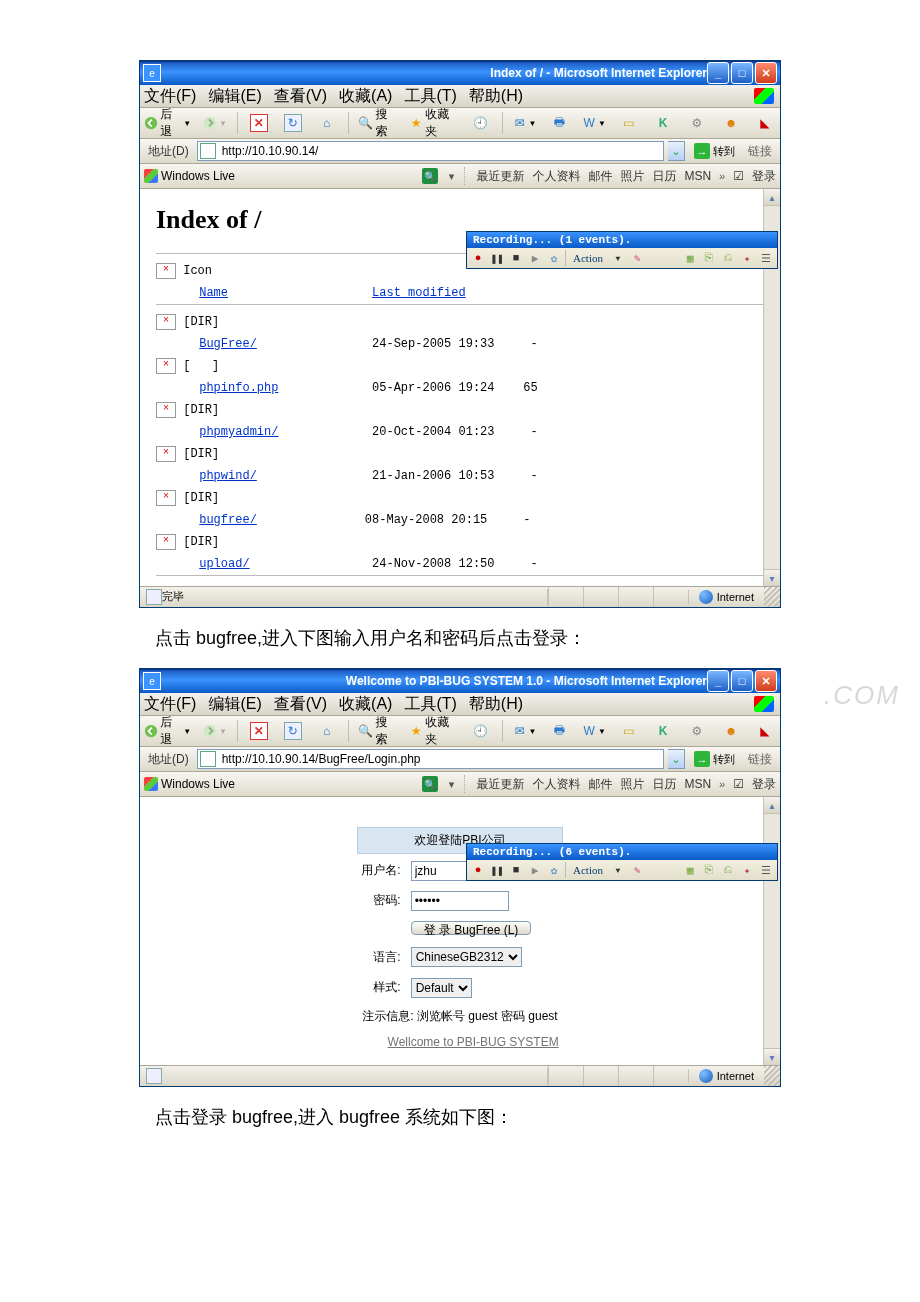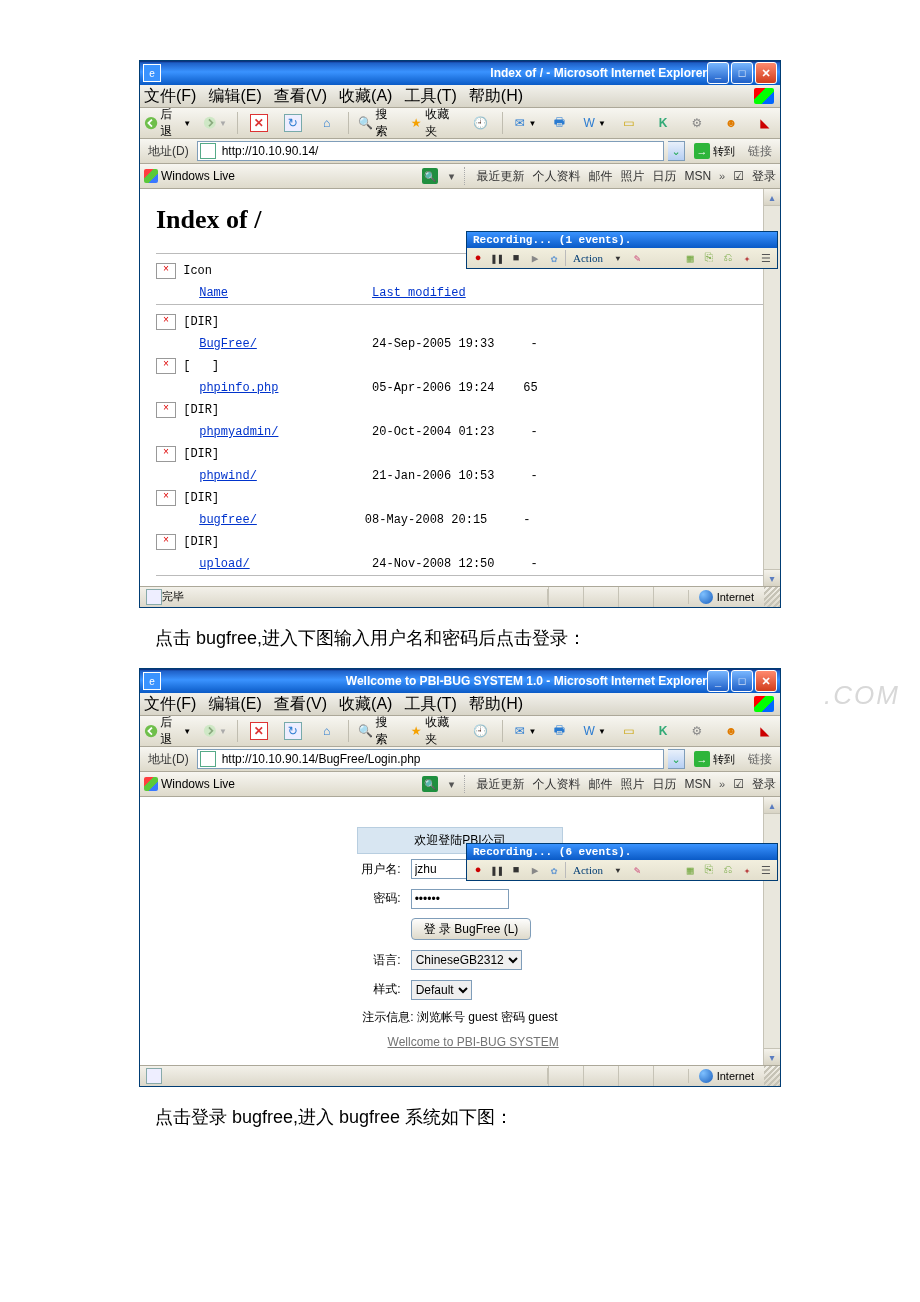--- a/index.html
+++ b/index.html
@@ -84,21 +84,21 @@
   .rec-label{color:#003c74;font-family:Tahoma;font-size:11px;padding:0 4px;}
   .rec-right{margin-left:auto;display:flex;gap:3px;}
 
   
   .login-wrap{display:flex;justify-content:center;padding:28px 0 10px 0; background:#fff; min-height:230px;}
   .login-tbl{font-size:12px;}
   .login-tbl td{padding:3px 4px; text-align:right;}
   .login-tbl td.val{text-align:left;}
   .login-title{background:#d8e6f2;text-align:center !important;font-size:12px;border:1px solid #b8cee0;}
   .txt-in{width:140px;height:18px;border:1px solid #7f9db9;font-size:12px;padding:0 3px;}
-  .login-btn{height:22px;padding:0 12px;border:1px solid #7f9db9;background:linear-gradient(to bottom,#fdfdfc,#dedacb);border-radius:4px;font-size:12px;}
+  .login-btn{height:14px;padding:0 12px;border:1px solid #7f9db9;background:linear-gradient(to bottom,#fdfdfc,#dedacb);border-radius:4px;font-size:12px;}
   .sel{height:20px;border:1px solid #7f9db9;font-size:12px;}
   .login-link{text-align:center;margin-top:6px;}
   .login-link a{color:#737373;text-decoration:underline;font-size:12px;}
 
   
   .wm{position:absolute; right:20px; top:12px; font-size:26px; color:#d8d8d8; letter-spacing:2px; font-family:Arial,sans-serif; z-index:0; pointer-events:none; font-style:italic;}
 </style>
 </head>
 <body>
 

